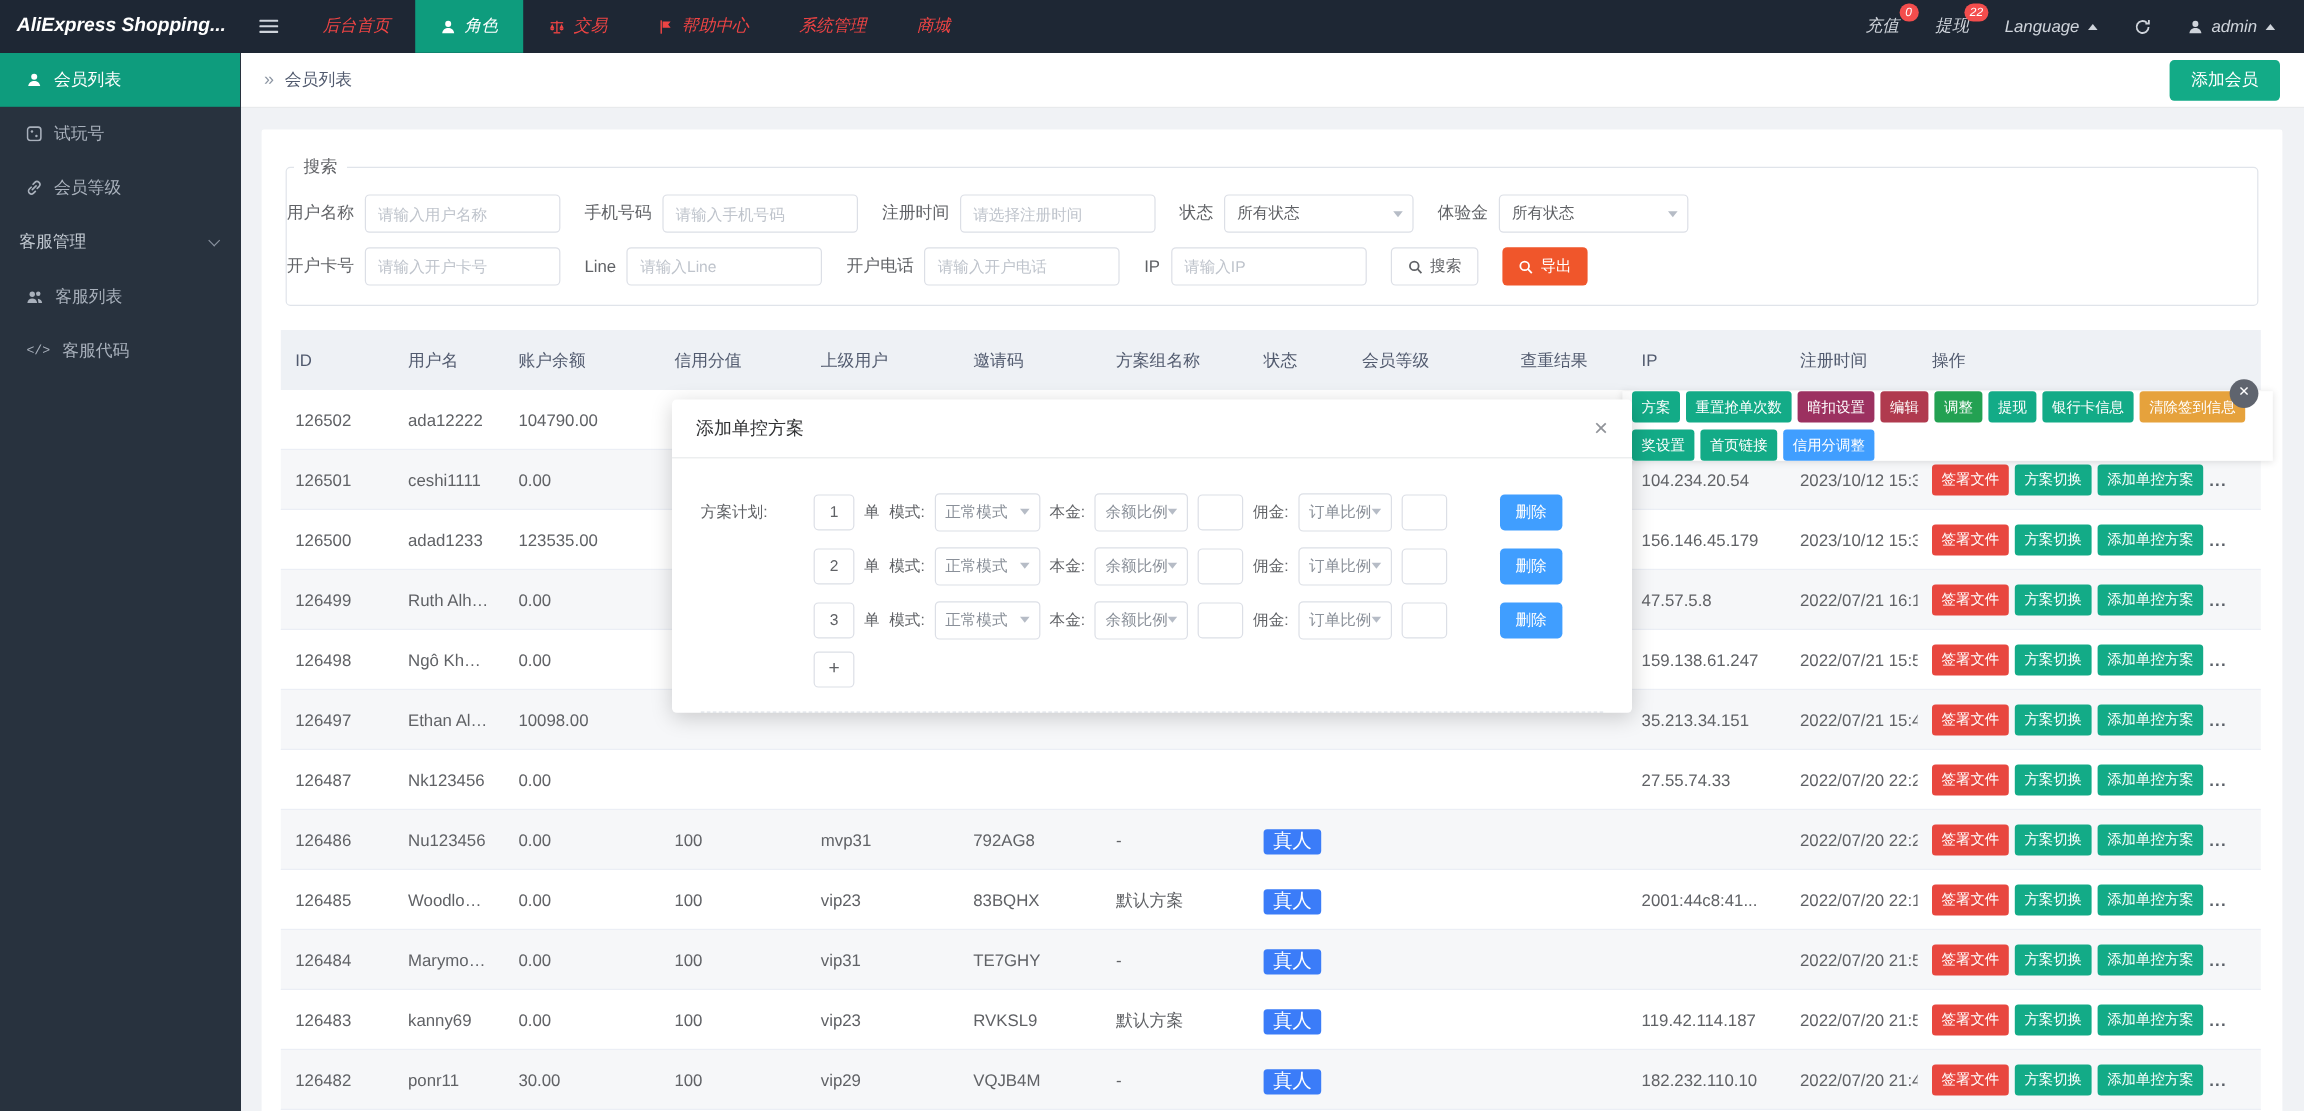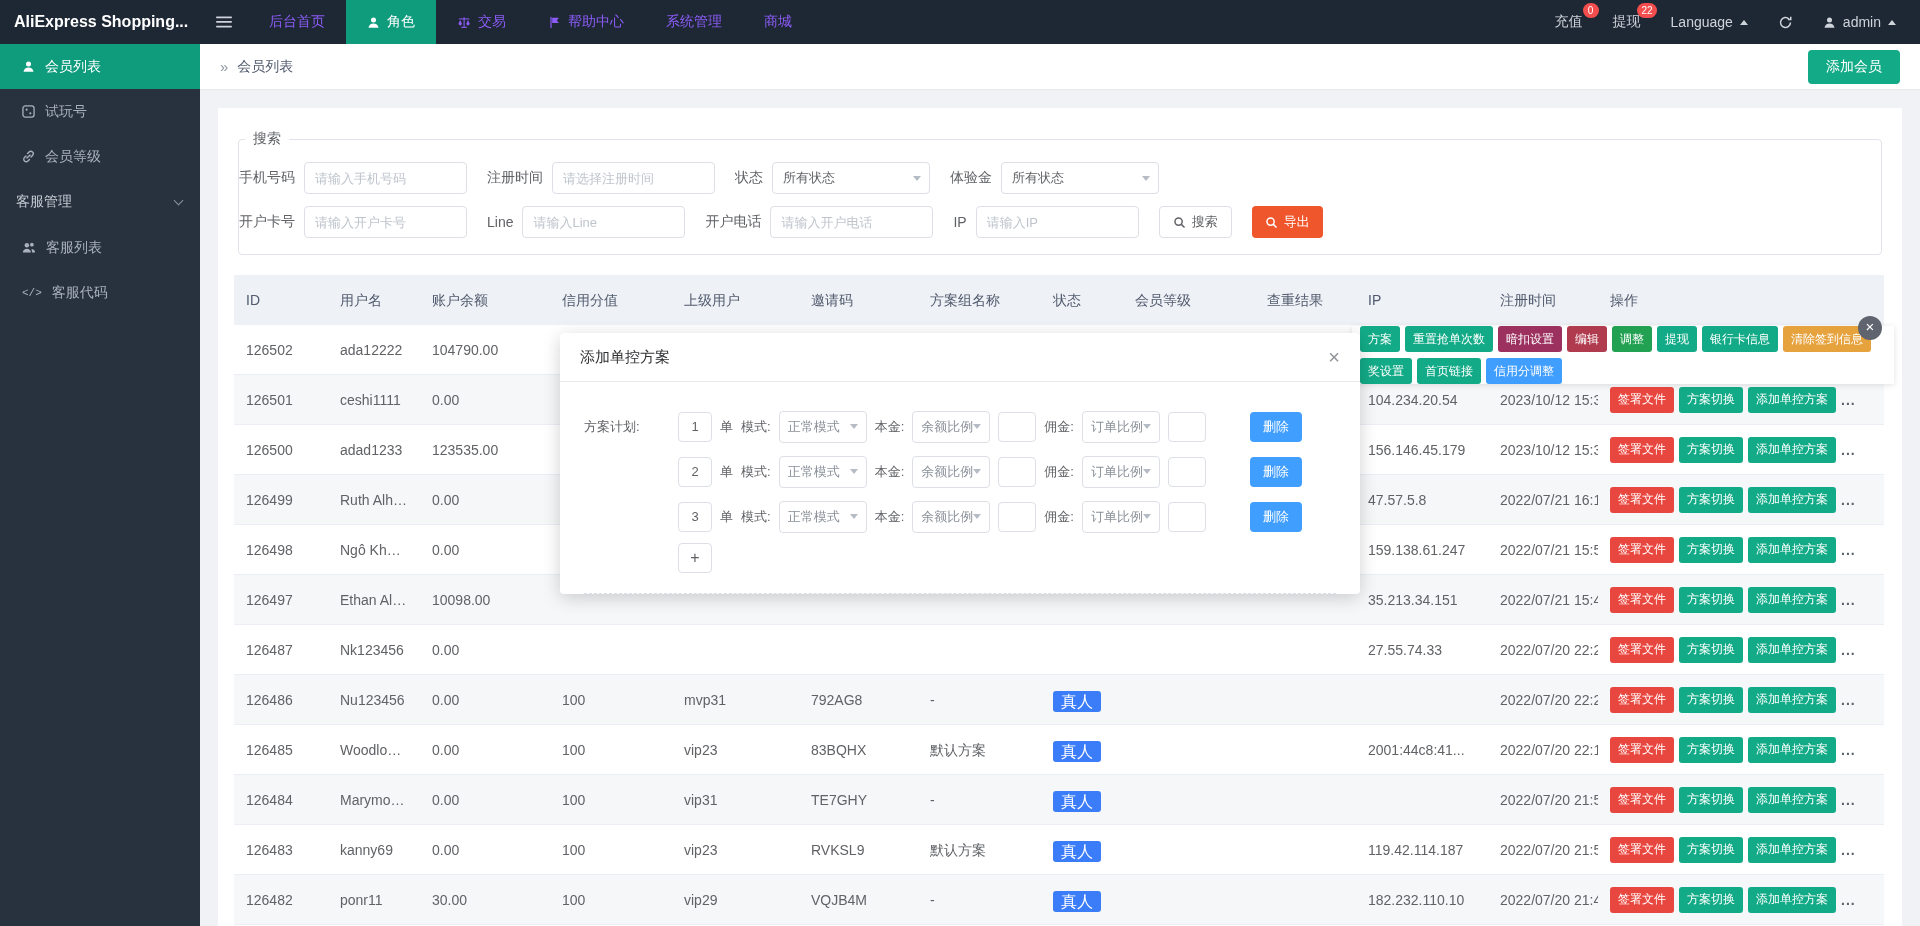--- a/index.html
+++ b/index.html
@@ -1,25 +1,25 @@
 <!DOCTYPE html>
 <html><head>
 <meta charset="utf-8">
 <style>
   * { margin:0; padding:0; box-sizing:border-box; }
   html,body { width:1920px; height:926px; overflow:hidden; }
   body { font-family:"Liberation Sans","DejaVu Sans",sans-serif; background:#f0f2f5; color:#515a6e; font-size:14px; }
   svg { display:block; }
 
   
-  .topbar { position:fixed; top:0; left:0; width:1920px; height:44px; background:#1e2734; display:flex; align-items:stretch; z-index:30; color:#cfd4db; }
+  .topbar { position:fixed; top:0; left:0; width:1920px; height:44px; background:#1e2734; display:flex; align-items:stretch; z-index:30; color:#cfd4db;font-style:italic; }
   .logo { width:200px; display:flex; align-items:center; padding-left:14px; font-size:16px; font-weight:bold; color:#fff; white-space:nowrap; overflow:hidden; }
   .hamburger { display:flex; align-items:center; padding:0 16px; color:#cfd4db; cursor:pointer; }
   .topnav { display:flex; align-items:stretch; }
-  .nav-item { display:flex; align-items:center; gap:7px; padding:0 21px; font-size:14px; color:#8b5cf6; cursor:pointer; white-space:nowrap; }
+  .nav-item { display:flex; align-items:center; gap:7px; padding:0 21px; font-size:14px; color:#ef4444; cursor:pointer; white-space:nowrap; }
   .nav-item.active { background:#0e9c7d; color:#fff; }
   .top-right { margin-left:auto; display:flex; align-items:center; gap:30px; padding-right:24px; }
   .top-link { position:relative; display:flex; align-items:center; gap:7px; color:#cfd4db; cursor:pointer; white-space:nowrap; }
   .badge { position:absolute; top:-10px; right:-16px; background:#f34d4d; color:#fff; font-size:10px; min-width:16px; height:15px; line-height:15px; border-radius:8px; text-align:center; padding:0 4px; }
   .caret-up { width:0; height:0; border-left:4px solid transparent; border-right:4px solid transparent; border-bottom:5px solid #cfd4db; }
   .caret-down { width:0; height:0; border-left:4px solid transparent; border-right:4px solid transparent; border-top:5px solid #b6bcc6; }
 
   
   .sidebar { position:fixed; top:44px; left:0; width:200px; height:882px; background:#28323e; z-index:20; }
   .side-section { height:46px; display:flex; align-items:center; justify-content:space-between; padding:0 18px 0 16px; color:#c3cad2; cursor:pointer; }
@@ -232,20 +232,24 @@
     <span class="bc-title">会员列表</span>
     <button class="btn btn-add-member">添加会员</button>
   </div>
 
   <div class="card">
 
     <fieldset class="search">
       <legend>搜索</legend>
       <div class="s-row">
         <div class="s-group">
+          <label>用户名称</label>
+          <input class="s-input" placeholder="请输入用户名称" style="">
+        </div>
+        <div class="s-group">
           <label>手机号码</label>
           <input class="s-input" placeholder="请输入手机号码" style="">
         </div>
         <div class="s-group">
           <label>注册时间</label>
           <input class="s-input" placeholder="请选择注册时间" style="">
         </div>
         <div class="s-group">
           <label>状态</label>
           <div class="select w158">

